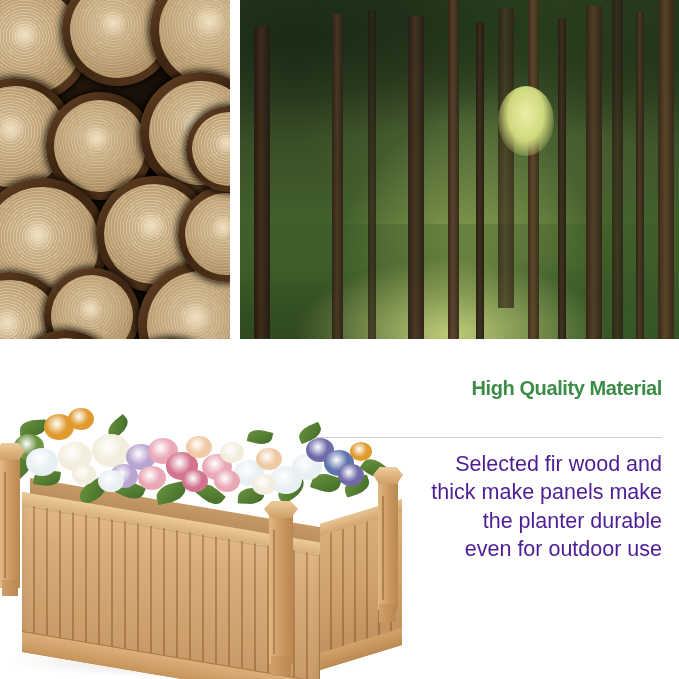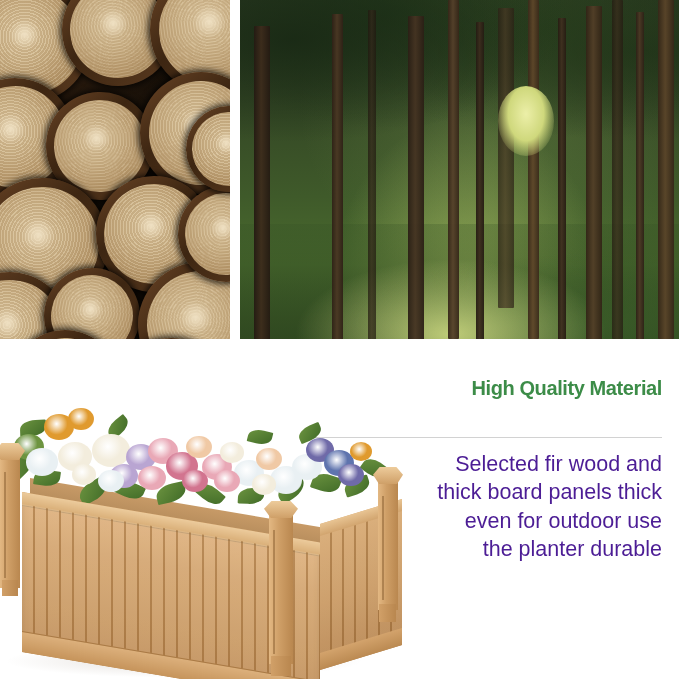--- a/index.html
+++ b/index.html
@@ -223,23 +223,23 @@
         </div>
       <div class="yellow-branch" style="left:258px;top:86px;width:56px;height:70px;"></div>
     </div>
   </div>
 
   <div class="headline">High Quality Material</div>
   <div class="rule"></div>
 
   <div class="bodycopy">
     <span>Selected fir wood and</span>
-    <span>thick board panels thick</span>
+    <span>thick make panels make</span>
+    <span>the planter durable</span>
     <span>even for outdoor use</span>
-    <span>the planter durable</span>
   </div>
 
   <div class="planter">
     <div class="shadow" style="left:18px;top:236px;width:360px;height:34px;"></div>
 
     <div class="innerrim"></div>
 
     <div id="flowers-layer" class="flowers">
         <div class="leaf" style="left: 0px; top: 46px; width: 30px; height: 20px; transform: rotate(-45deg);"></div>
         <div class="leaf" style="left: 28px; top: 62px; width: 26px; height: 16px; transform: rotate(8deg);"></div>

